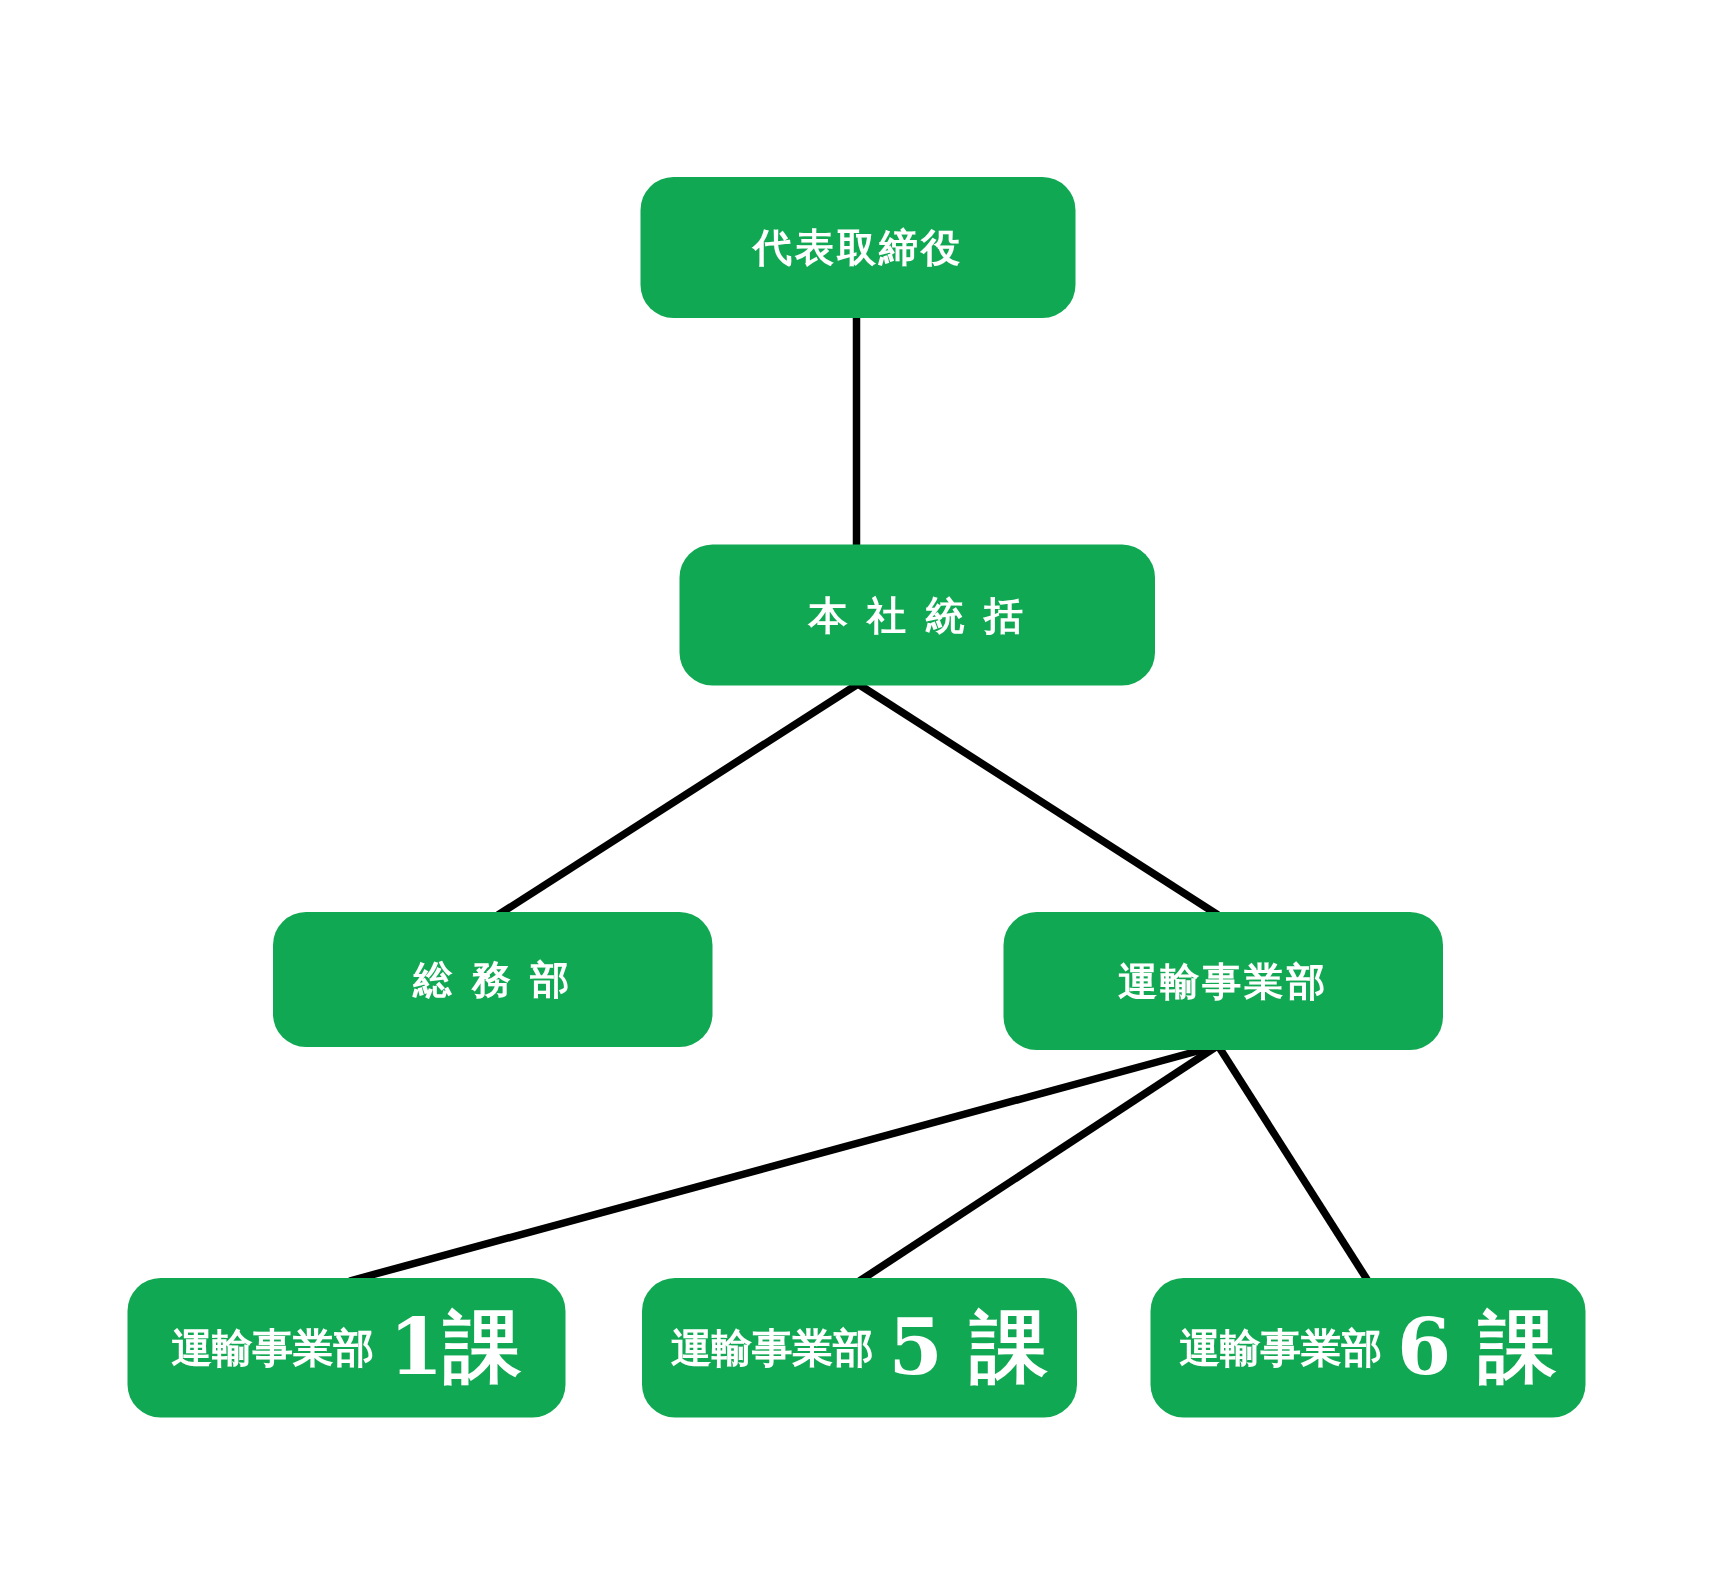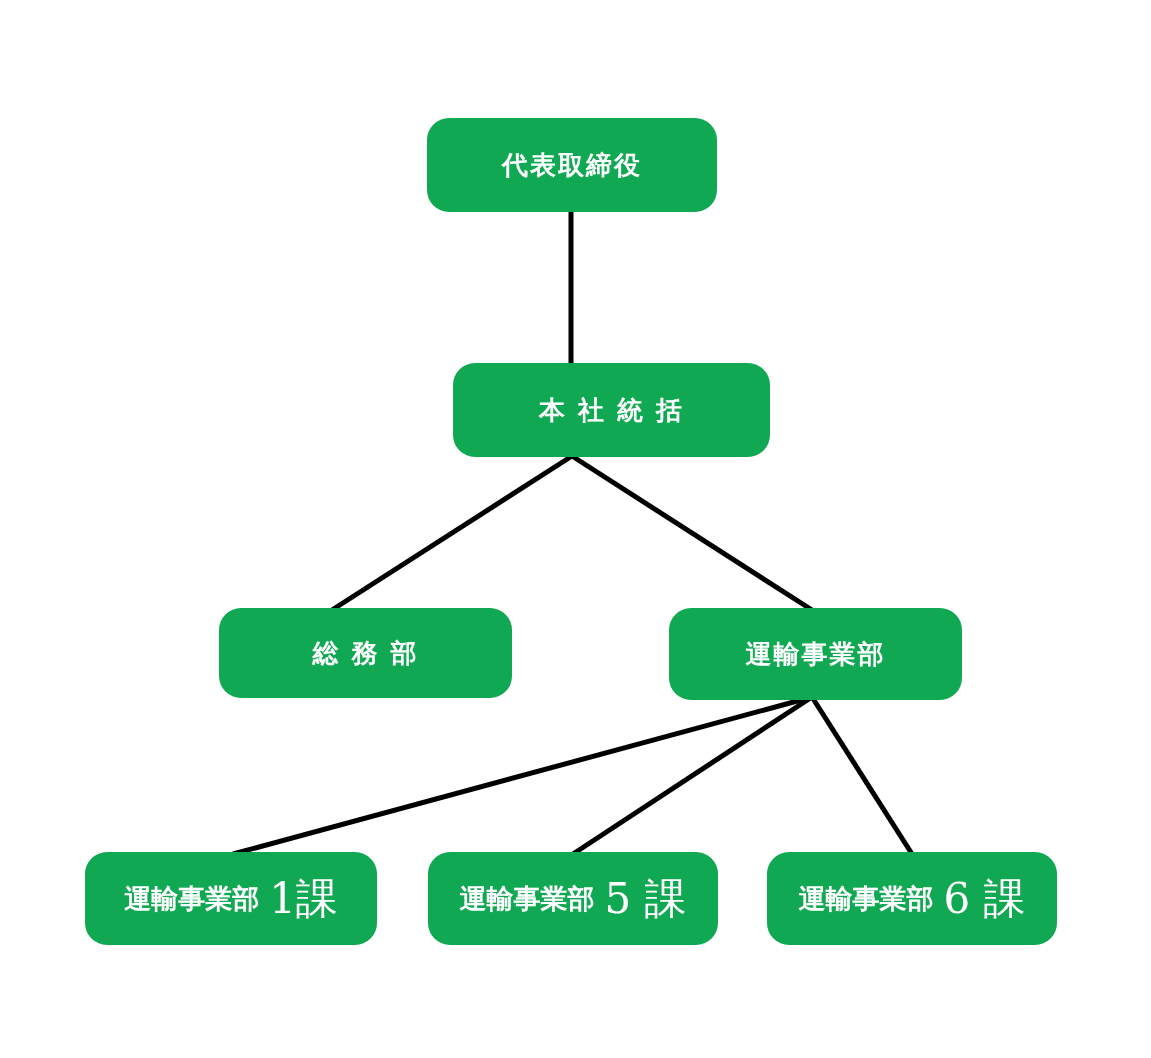--- a/index.html
+++ b/index.html
@@ -42,27 +42,27 @@
     font-size: 26px;
     font-weight: bold;
     letter-spacing: 2px;
   }
   .node .label-prefix {
     font-size: 27px;
     font-weight: bold;
     margin-right: 10px;
   }
   .node .label-suffix {
-    font-size: 42px;
-    font-weight: normal;
+    font-size: 52px;
+    font-weight: bold;
   }
   
   .node-ceo        { left: 427px; top: 118px; width: 290px; height: 94px; }
   .node-hq         { left: 427px; top: 363px; width: 317px; height: 94px; margin-left: 26px; }
-  .node-ga         { left: 182px; top: 608px; width: 293px; height: 90px; margin-left: 37px; }
+  .node-ga         { left: 182px; top: 608px; width: 293px; height: 90px; }
   .node-transport  { left: 669px; top: 608px; width: 293px; height: 92px; }
   .node-s1         { left: 85px;  top: 852px; width: 292px; height: 93px; }
   .node-s2         { left: 428px; top: 852px; width: 290px; height: 93px; }
   .node-s3         { left: 767px; top: 852px; width: 290px; height: 93px; }
 </style>
 </head>
 <body>
 
 <div class="canvas">
 

